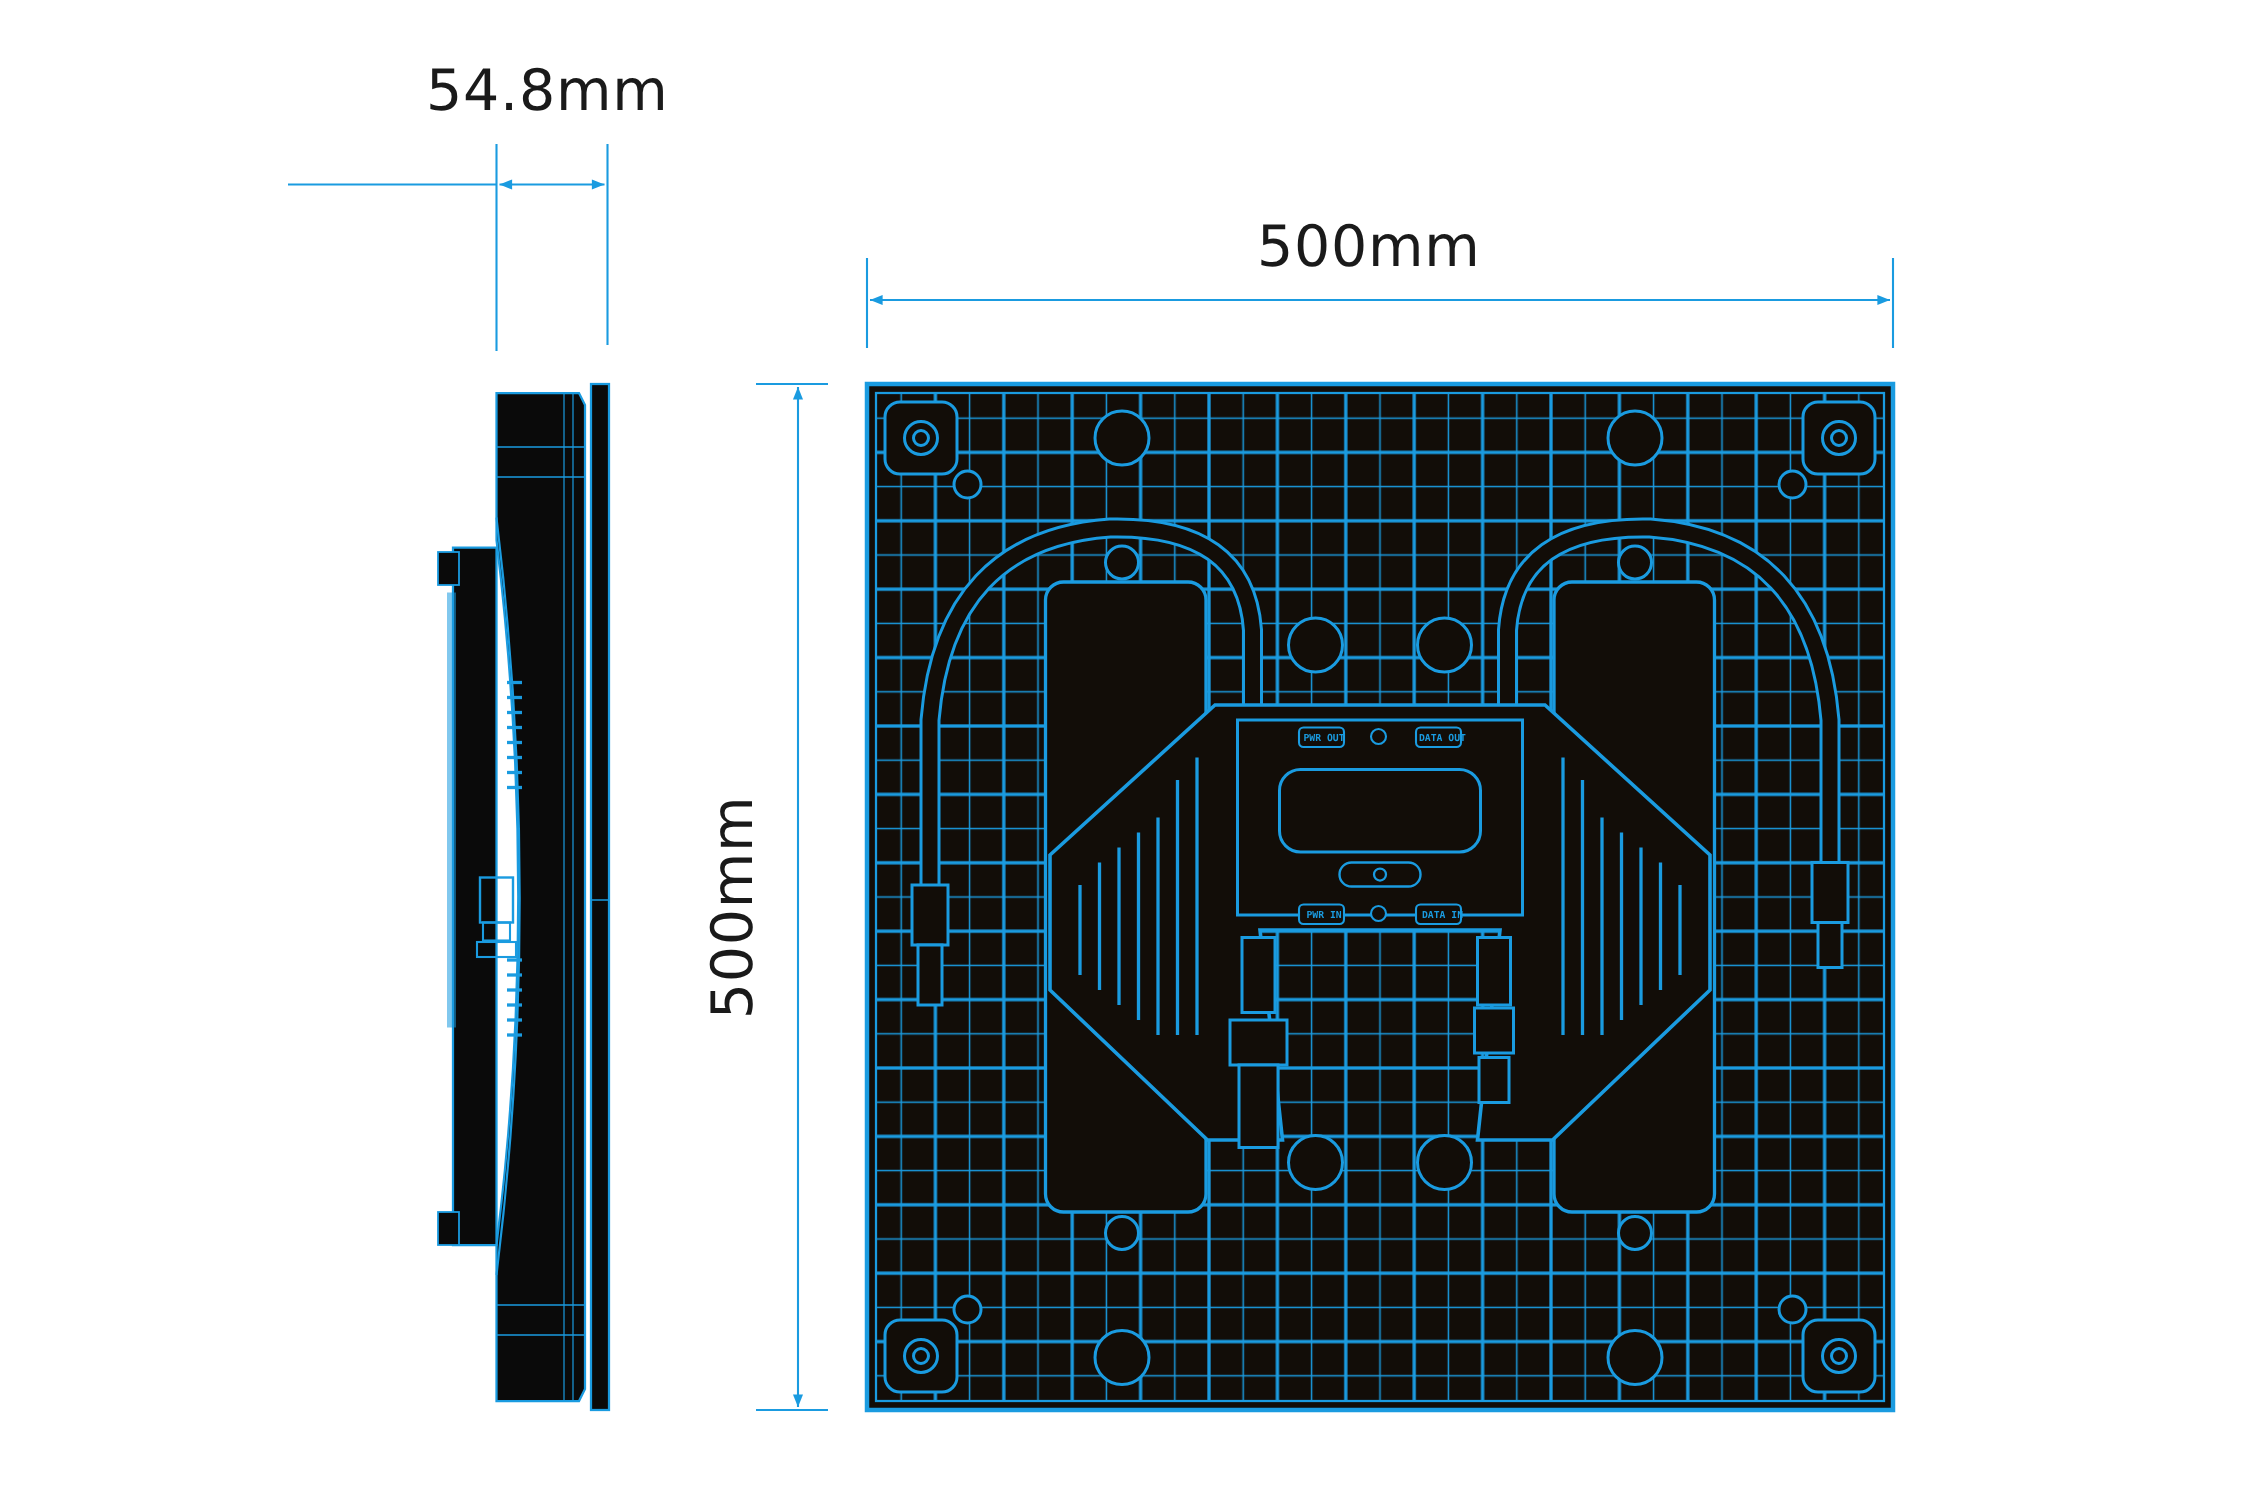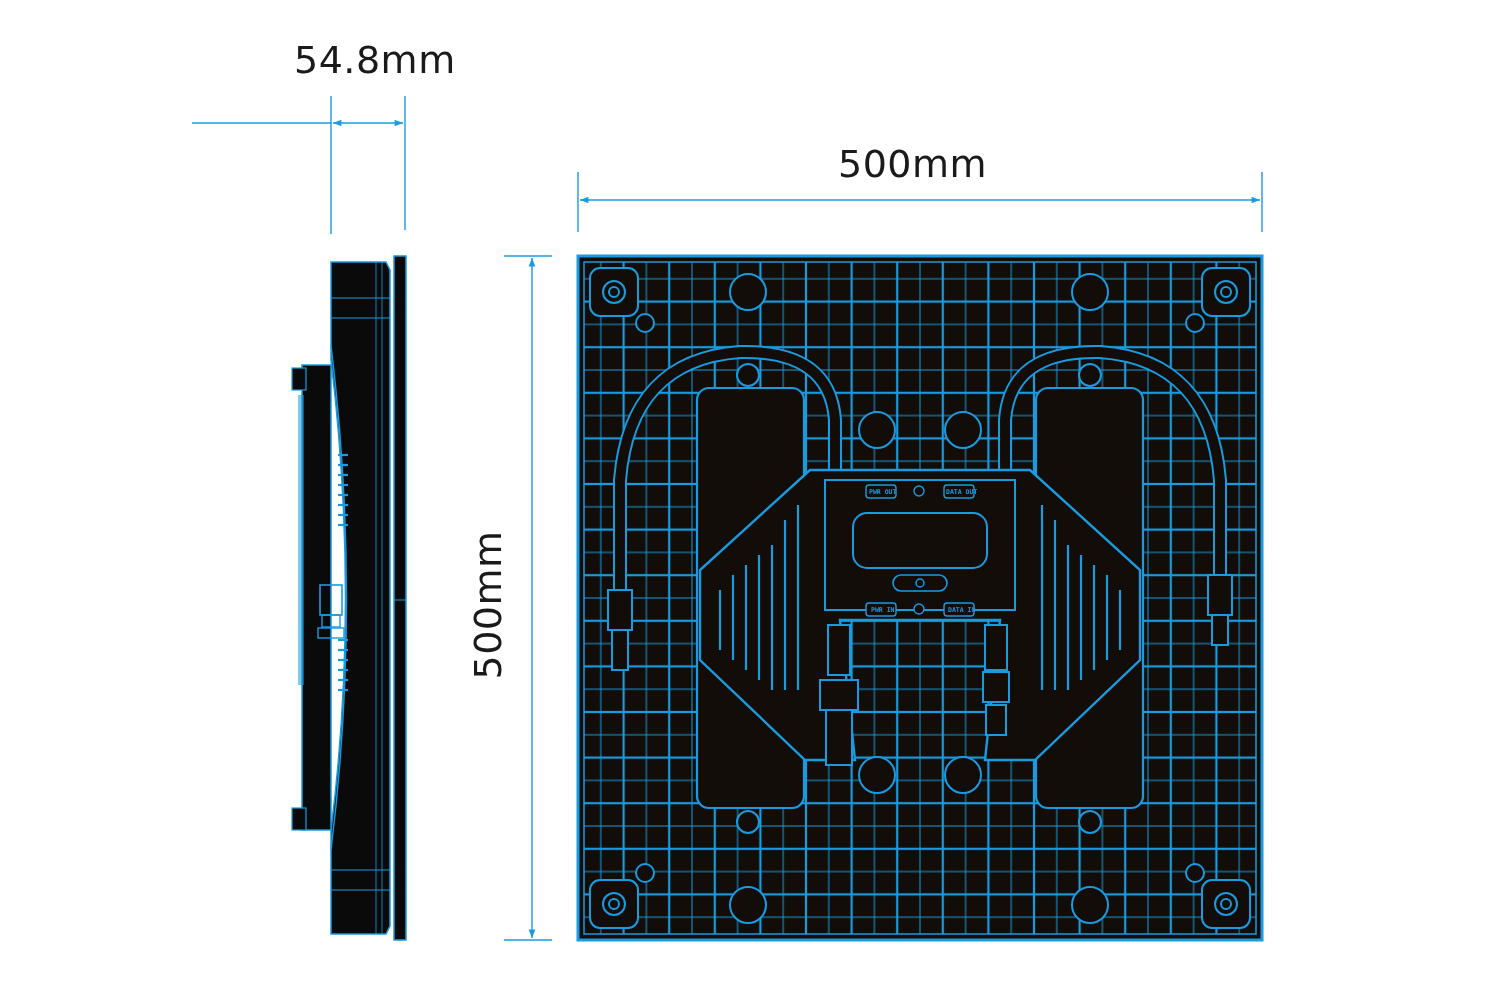--- a/index.html
+++ b/index.html
@@ -1,18 +1,18 @@
 <!DOCTYPE html>
 <html><head>
 <meta charset="utf-8">
 <style>
   html,body{margin:0;padding:0;background:#ffffff;}
   body{width:1500px;height:1000px;position:relative;overflow:hidden;font-family:"DejaVu Sans","Liberation Sans",sans-serif;}
   .dim-label{position:absolute;color:#1a1a1a;font-size:38px;letter-spacing:0.5px;white-space:nowrap;}
-  #lbl-depth{left:294px;top:38px;}
+  #lbl-depth{left:284px;top:38px;}
   #lbl-width{left:838px;top:142px;}
   #lbl-height{left:488px;top:605px;transform:translate(-50%,-50%) rotate(-90deg);}
   svg{position:absolute;left:0;top:0;}
   .cl{font-family:"DejaVu Sans Mono","Liberation Mono",monospace;font-size:6.5px;font-weight:bold;fill:#1a9be0;}
 </style>
 </head>
 <body>
 
 <div class="dim-label" id="lbl-depth">54.8mm</div>
 <div class="dim-label" id="lbl-width">500mm</div>

